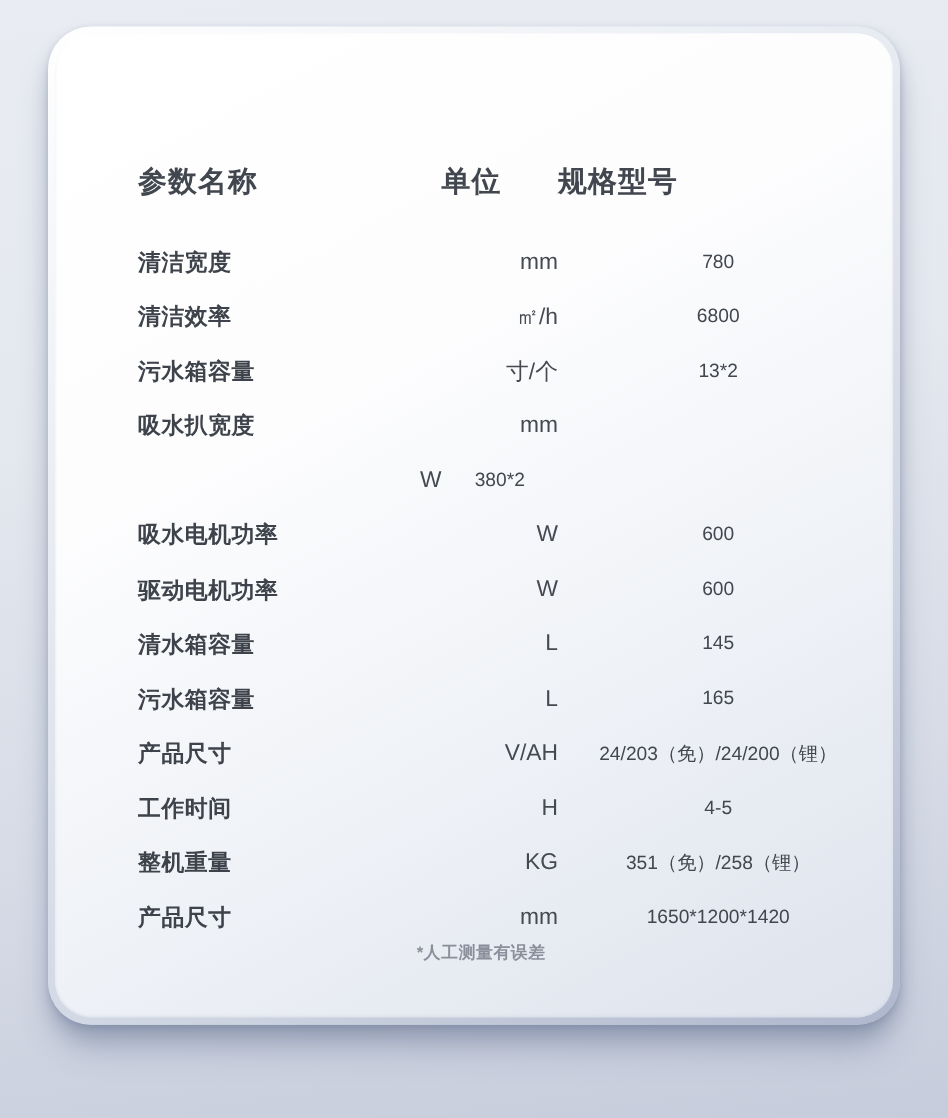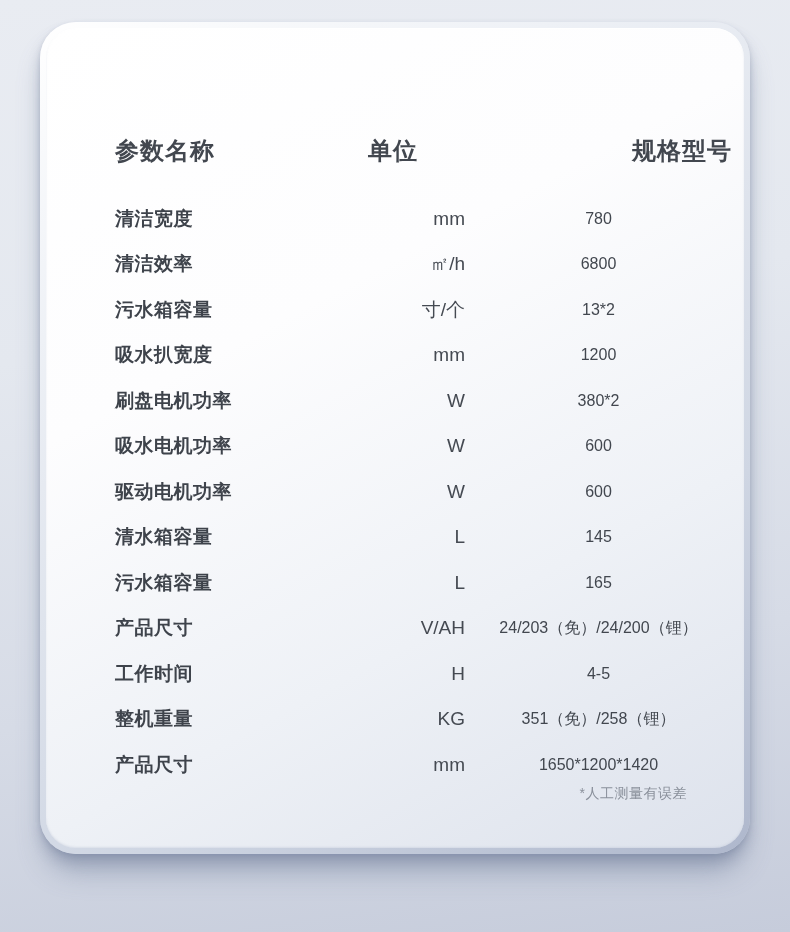--- a/index.html
+++ b/index.html
@@ -55,21 +55,21 @@
   }
 
   .header-row {
     margin-top: 107px;
     height: 30px;
     font-size: 24px;
     font-weight: bold;
     color: #42474f;
     letter-spacing: 1px;
   }
-  .header-row .h-spec { text-align: right; }
+  .header-row .h-spec { text-align: left; }
 
   .rows-wrap {
     margin-top: 31px;
   }
 
   .spec-row {
     height: 45.5px;
   }
 
   .cell-name {
@@ -88,23 +88,23 @@
     font-size: 16px;
     font-weight: 400;
     color: #42474f;
     text-align: center;
     white-space: nowrap;
   }
 
   .footnote {
     margin-top: -3px;
     padding-right: 45px;
-    text-align: right;
+    text-align: center;
     font-size: 14px;
-    font-weight: 400;
+    font-weight: 700;
     color: #8a909b;
     letter-spacing: 0.5px;
   }
 </style>
 </head>
 <body>
 
 <div class="card-outer">
   <div class="card-inner">
     <div class="spec-table">
@@ -130,25 +130,23 @@
 
   <div class="grid-row spec-row">
     <div class="cell-name">污水箱容量</div>
     <div class="cell-unit">寸/个</div>
     <div class="cell-value">13*2</div>
   </div>
 
   <div class="grid-row spec-row">
     <div class="cell-name">吸水扒宽度</div>
     <div class="cell-unit">mm</div>
-    <div class="cell-value">1200</div>
-  </div>
-
-  <div class="grid-row spec-row">
-    <div class="cell-name">刷盘电机功率</div>
+  </div>
+
+  <div class="grid-row spec-row">
     <div class="cell-unit">W</div>
     <div class="cell-value">380*2</div>
   </div>
 
   <div class="grid-row spec-row">
     <div class="cell-name">吸水电机功率</div>
     <div class="cell-unit">W</div>
     <div class="cell-value">600</div>
   </div>
 

